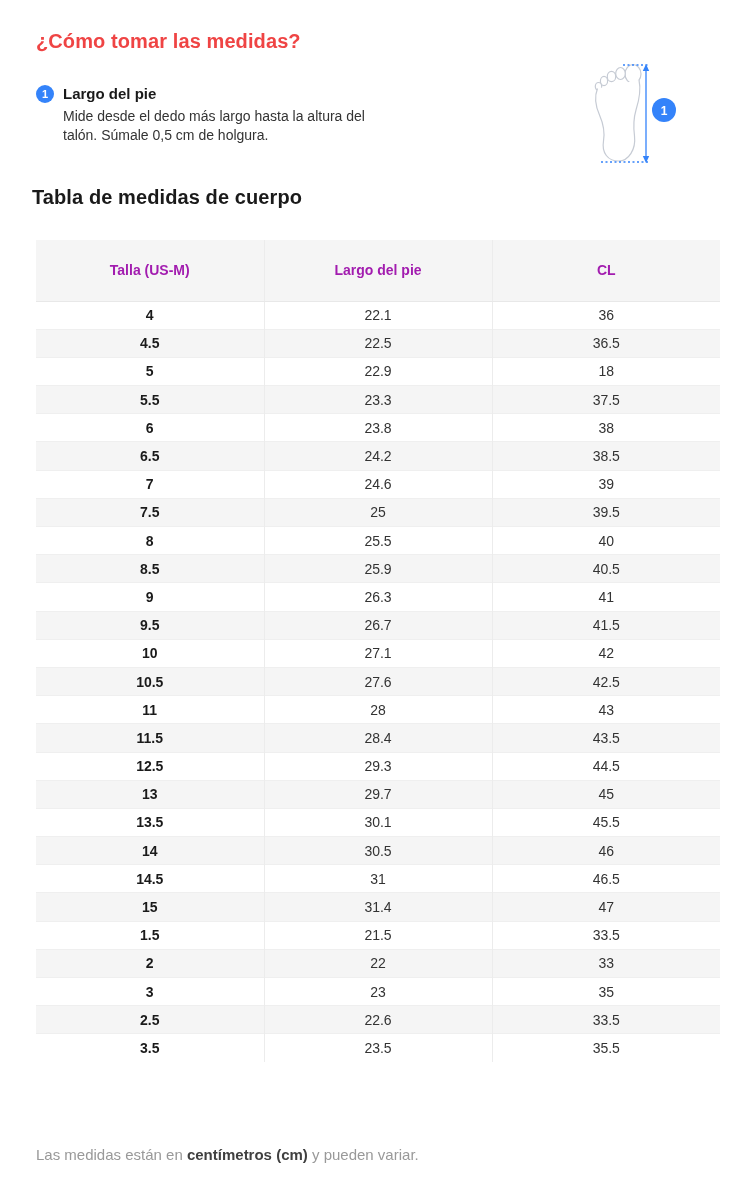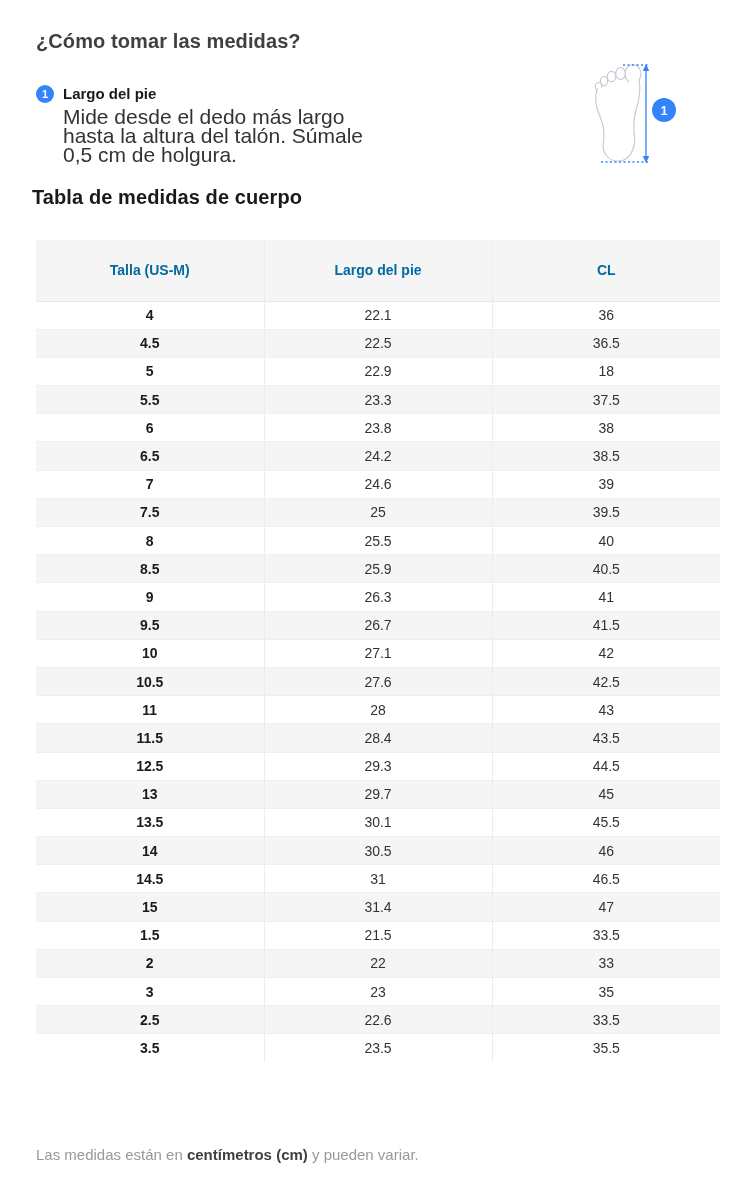--- a/index.html
+++ b/index.html
@@ -14,21 +14,21 @@
     height: 1200px;
     background: #ffffff;
     overflow: hidden;
   }
   .page-title {
     position: absolute;
     top: 30px;
     left: 36px;
     font-size: 20px;
     font-weight: 700;
-    color: #404040;
+    color: #ef4444;
     letter-spacing: 0.1px;
   }
   
   .instruction {
     position: absolute;
     top: 84px;
     left: 36px;
     width: 360px;
     display: flex;
     align-items: flex-start;
@@ -49,21 +49,21 @@
   }
   .instruction-label {
     font-size: 15px;
     font-weight: 700;
     color: #1a1a1a;
     line-height: 19px;
   }
   .instruction-desc {
     margin-top: 4px;
     width: 312px;
-    font-size: 21px;
+    font-size: 14px;
     color: #333333;
     line-height: 19px;
   }
   
   .foot-diagram {
     position: absolute;
     top: 62px;
     left: 588px;
     width: 100px;
     height: 106px;
@@ -85,21 +85,21 @@
     left: 36px;
     width: 684px;
     border-collapse: collapse;
     table-layout: fixed;
     font-size: 14px;
   }
   .size-table th {
     height: 61px;
     background: #f5f5f5;
     font-weight: 700;
-    color: #0369a1;
+    color: #a21caf;
     text-align: center;
     vertical-align: middle;
     border-bottom: 1px solid #e8e8e8;
   }
   .size-table td {
     height: 28.2px;
     text-align: center;
     vertical-align: middle;
     color: #333333;
     border-top: 1px solid #efefef;

